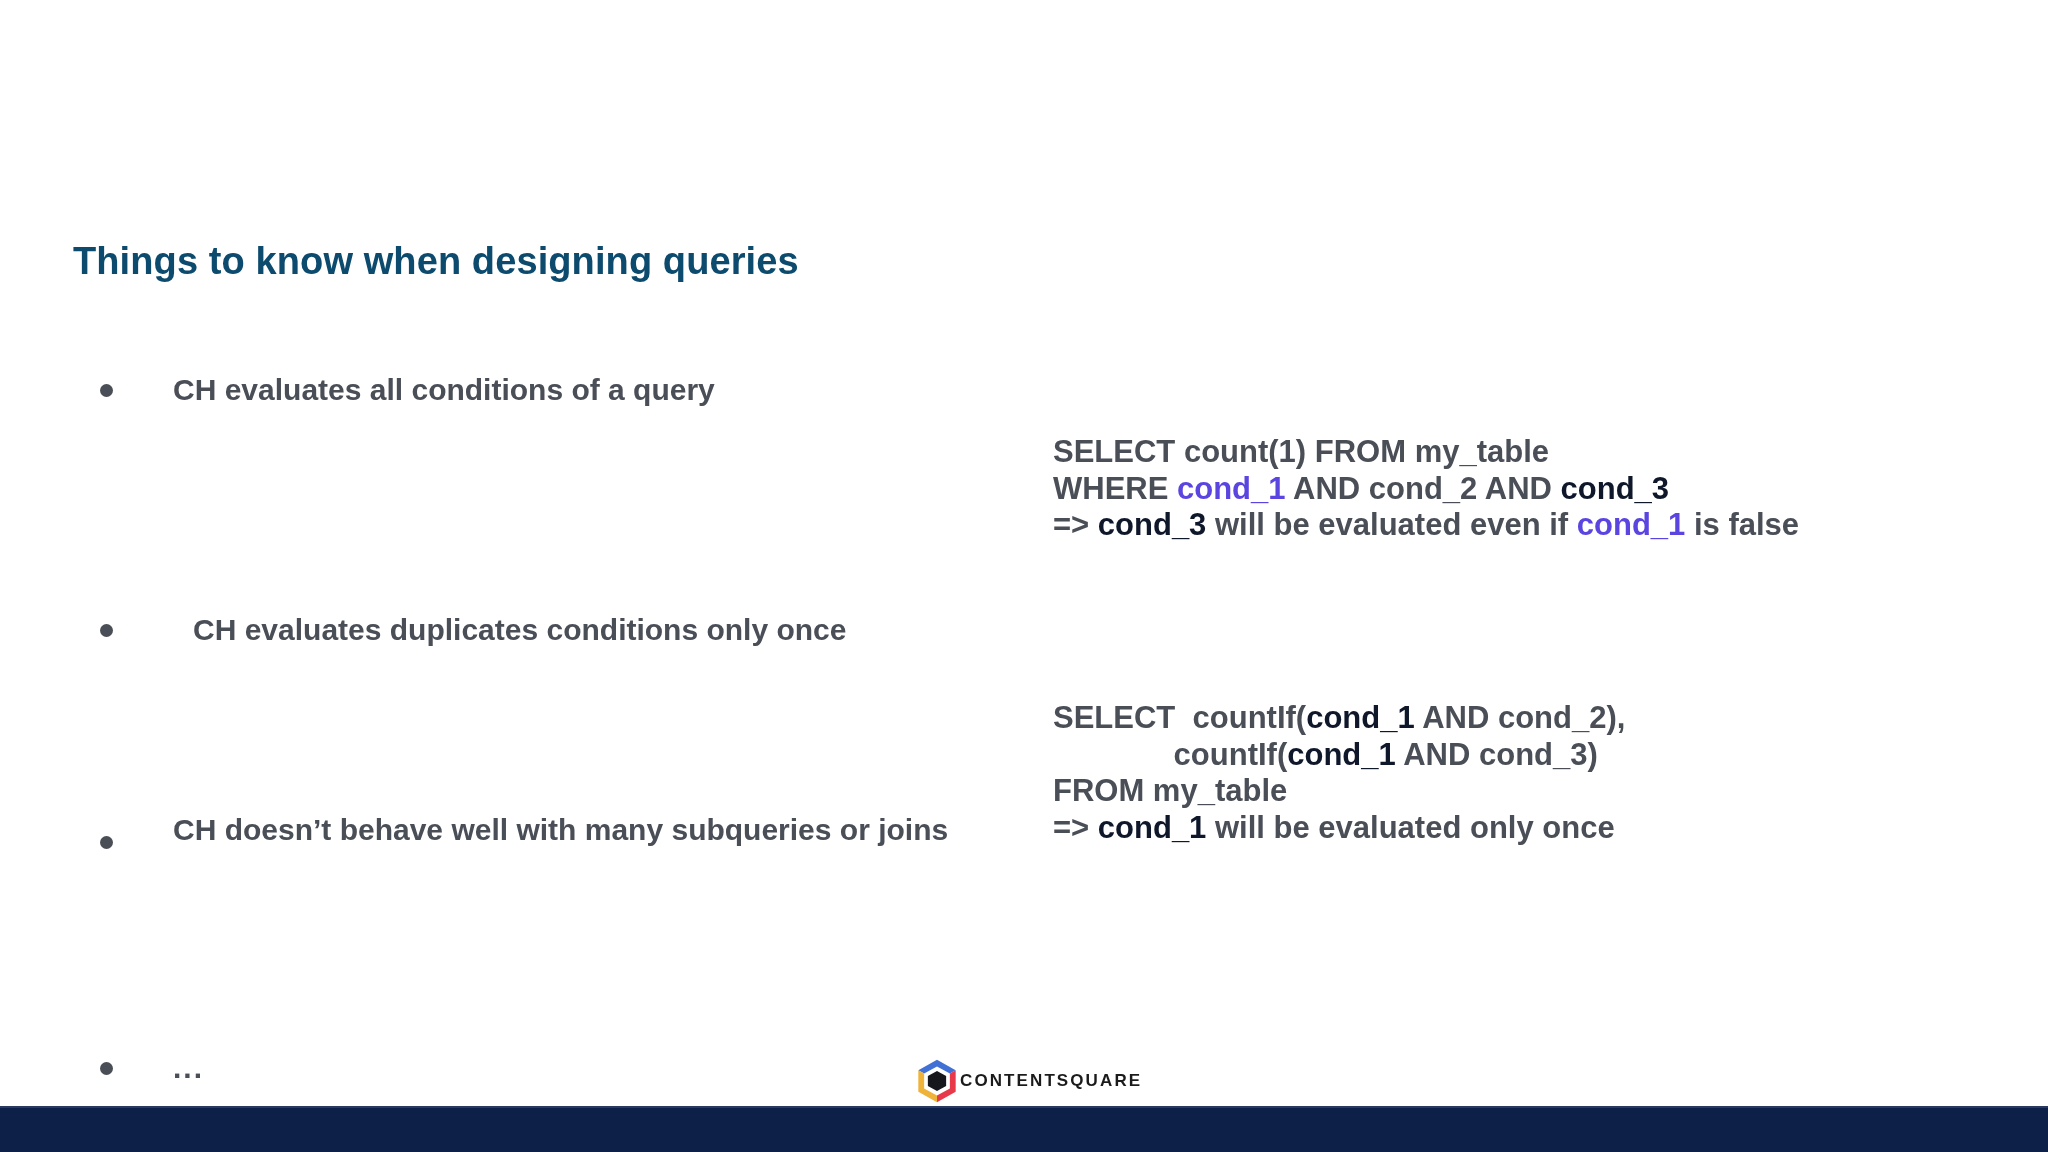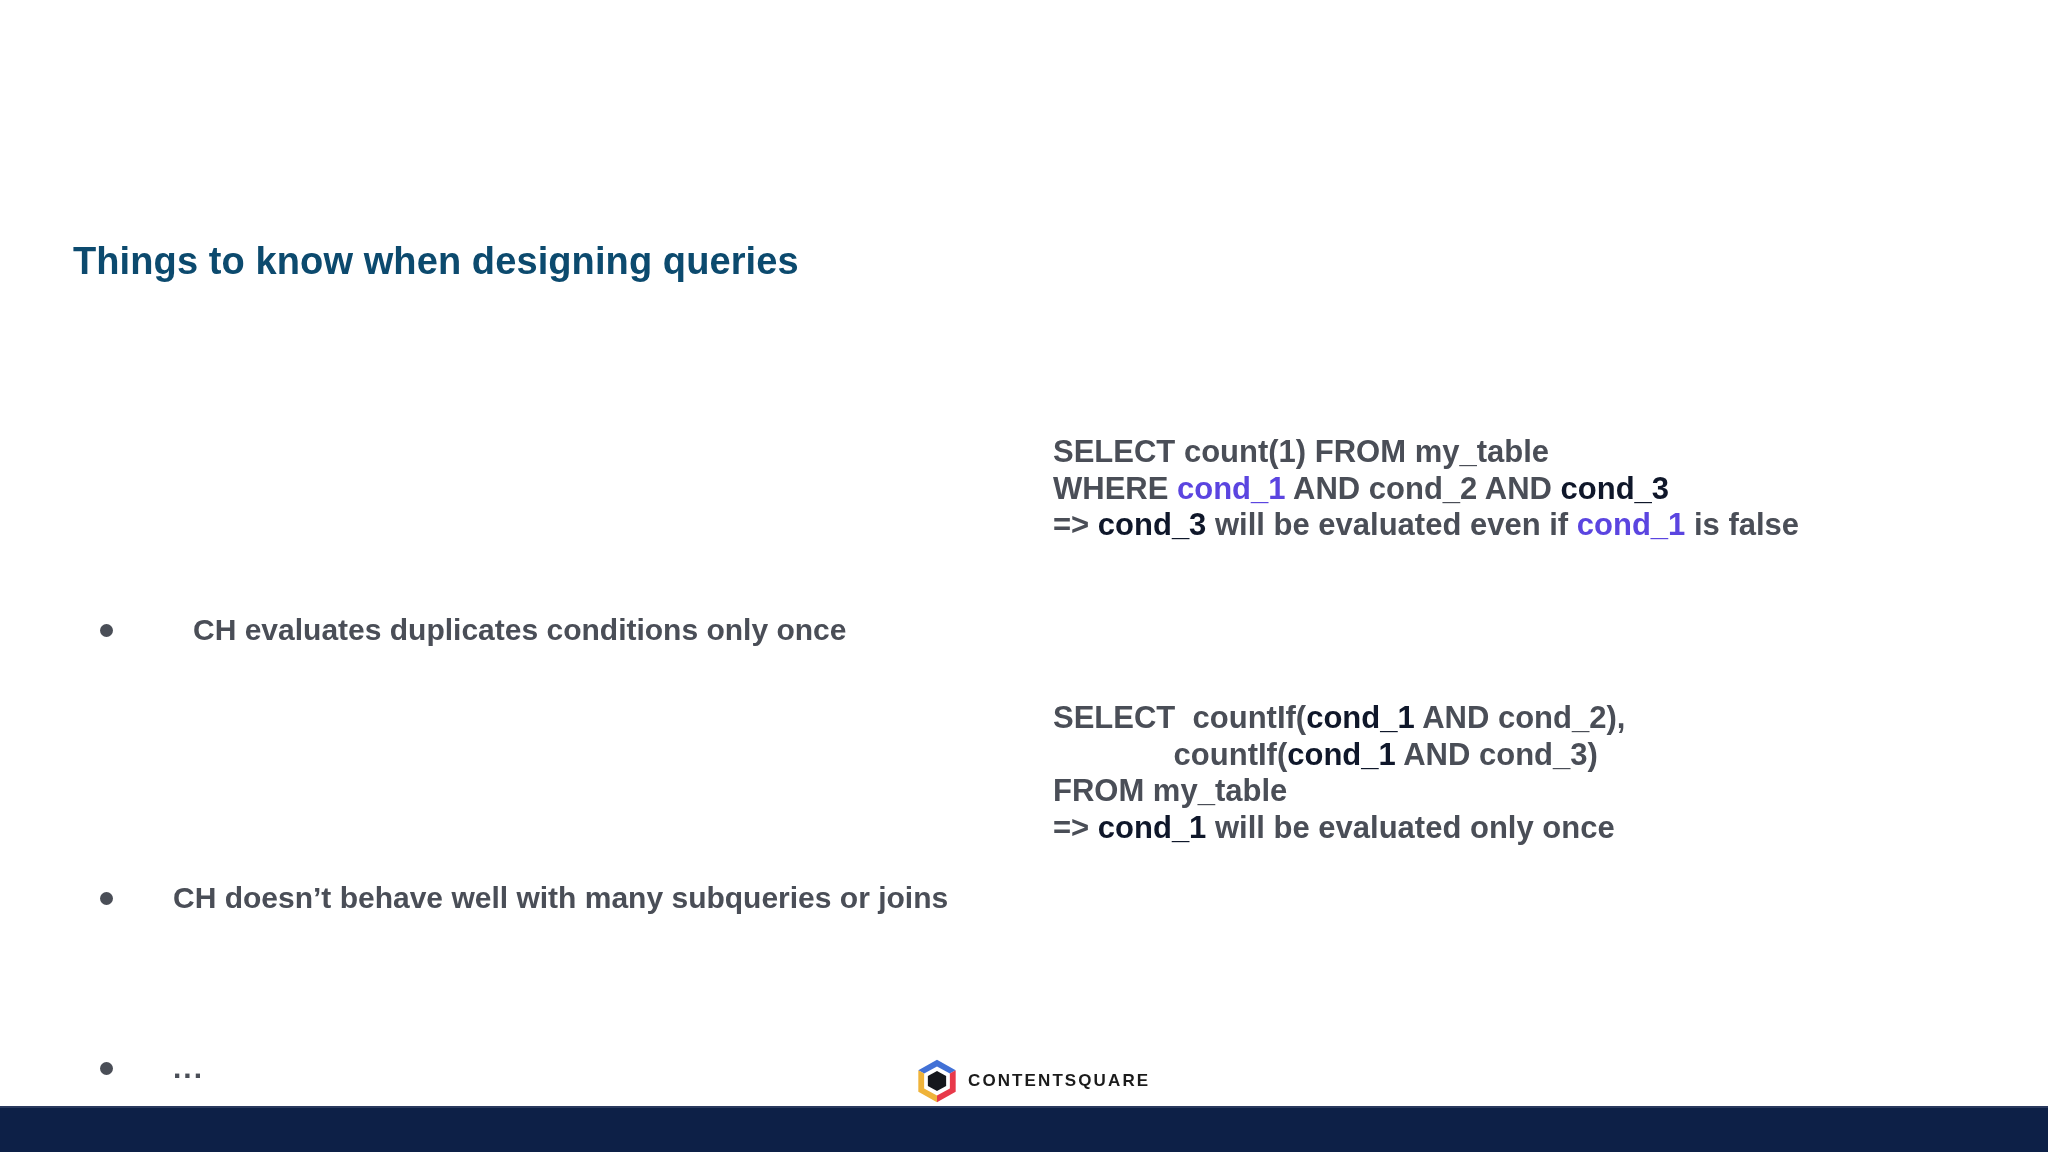--- a/index.html
+++ b/index.html
@@ -64,21 +64,21 @@
     margin-left: 60px;
     font-size: 30px;
     font-weight: bold;
     color: #4a4e57;
     line-height: 1.3;
     white-space: nowrap;
   }
 
   #bullet-1 { top: 370px; }
   #bullet-2 { top: 610px; gap: 20px; }
-  #bullet-3 { top: 878px; }
+  #bullet-3 { top: 810px; align-items: flex-end; }
   #bullet-4 { top: 1048px; }
 
   .bullet-text.ellipsis {
     font-size: 30px;
     letter-spacing: 2px;
   }
 
   
   .code-block {
     position: absolute;
@@ -102,21 +102,21 @@
   .tok-purple { color: #5b45e0; }
   .tok-cyan   { color: #0f172a; }
 
   
   .footer-logo {
     position: absolute;
     left: 916px;
     top: 1059px;
     display: flex;
     align-items: center;
-    gap: 10px;
+    gap: 2px;
   }
   .cs-mark {
     width: 42px;
     height: 44px;
     flex: 0 0 auto;
     display: block;
   }
   .cs-wordmark {
     font-size: 17px;
     font-weight: bold;
@@ -143,20 +143,24 @@
   }
 </style>
 </head>
 <body>
 
 <div class="slide">
 
 
   <div class="section-subtitle">Things to know when designing queries</div>
 
+  <div class="bullet-row" id="bullet-1">
+    <span class="bullet-dot"></span>
+    <span class="bullet-text">CH evaluates all conditions of a query</span>
+  </div>
 
   <div class="bullet-row" id="bullet-2">
     <span class="bullet-dot"></span>
     <span class="bullet-text">CH evaluates duplicates conditions only once</span>
   </div>
 
   <div class="bullet-row" id="bullet-3">
     <span class="bullet-dot"></span>
     <span class="bullet-text">CH doesn’t behave well with many subqueries or joins</span>
   </div>

